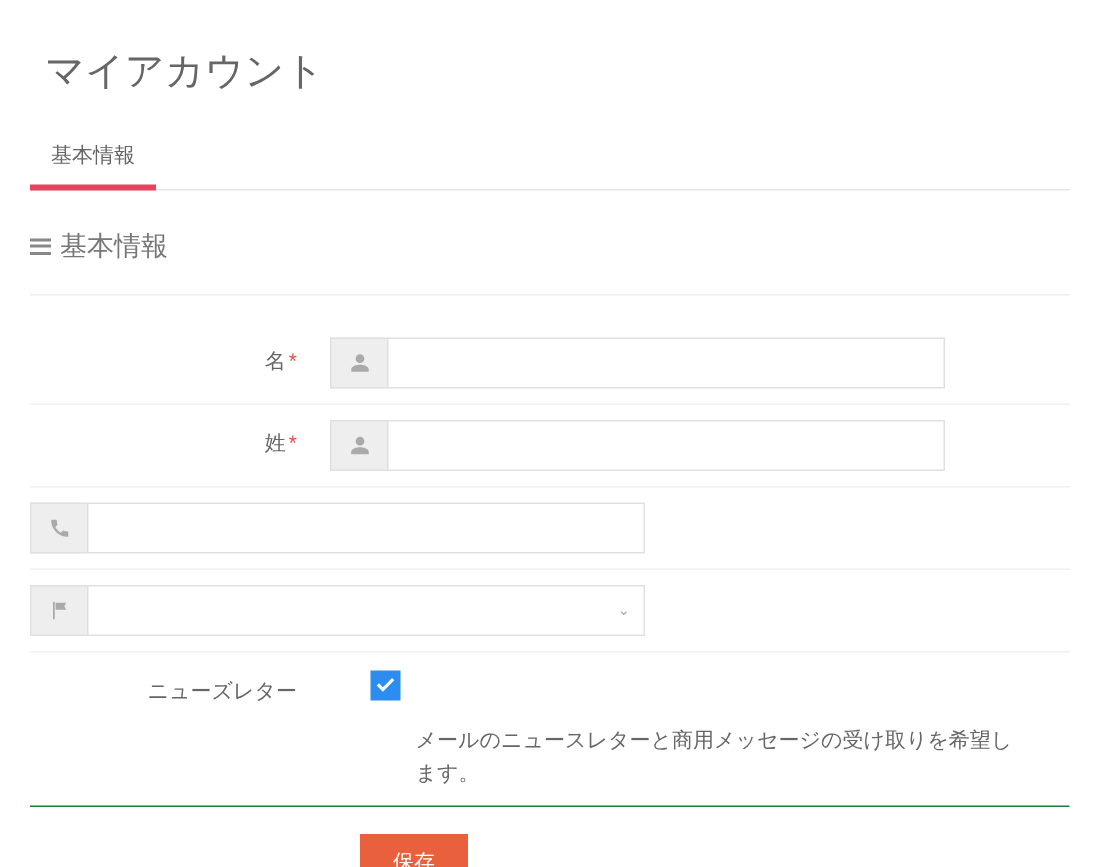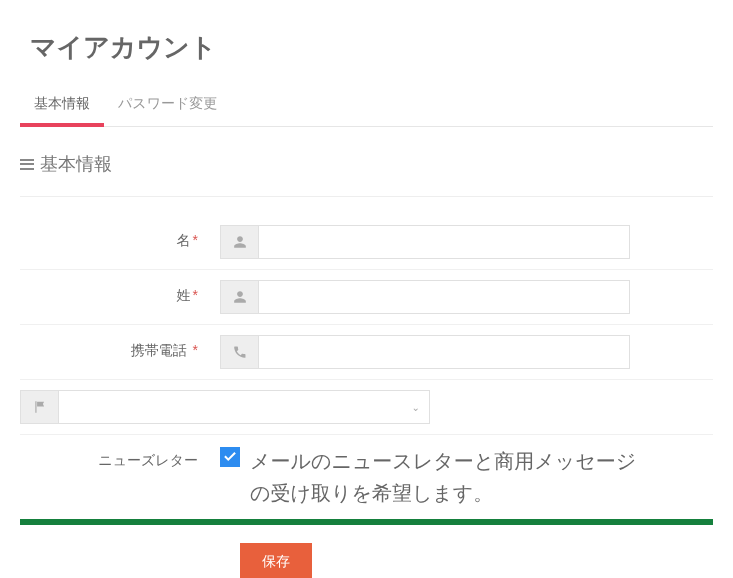--- a/index.html
+++ b/index.html
@@ -6,21 +6,21 @@
   body {
     margin: 0;
     padding: 20px 20px 30px 20px;
     font-family: "Helvetica Neue", Helvetica, Arial, "Hiragino Kaku Gothic Pro", "Meiryo", sans-serif;
     color: #555;
     width: 733px;
     background: #fff;
   }
   h1.page-title {
     font-size: 26px;
-    font-weight: 700;
+    font-weight: 400;
     color: #666;
     margin: 10px 0 20px 10px;
   }
   .tabs {
     border-bottom: 1px solid #e6e6e6;
     display: flex;
     margin-bottom: 25px;
   }
   .tab {
     padding: 10px 14px;
@@ -119,21 +119,21 @@
     width: 20px;
     height: 20px;
     background: #2d8cf0;
     display: flex;
     align-items: center;
     justify-content: center;
     flex-shrink: 0;
     margin-top: 2px;
   }
   .checkbox svg { width: 14px; height: 14px; fill: #fff; }
-  .checkbox-label { font-size: 20px; color: #666; line-height: 1.6; }
+  .checkbox-label { font-size: 14px; color: #666; line-height: 1.6; margin-top: 37px; }
   .status-icon {
     margin-left: 20px;
     width: 26px;
     height: 26px;
     display: flex;
     align-items: center;
     justify-content: center;
   }
   .status-icon svg { width: 26px; height: 26px; fill: #d7d7d7; }
   .actions { margin-left: 220px; margin-top: 18px; }
@@ -146,21 +146,20 @@
     cursor: pointer;
   }
 </style>
 </head>
 <body>
 
 <h1 class="page-title">マイアカウント</h1>
 
 <div class="tabs">
   <div class="tab active">基本情報</div>
-  <div class="tab">パスワード変更</div>
 </div>
 
 <div class="section-header">
   <span class="hamburger">
       <span></span>
       <span></span>
       <span></span>
     </span>
   <span>基本情報</span>
 </div>
@@ -190,23 +189,20 @@
         <svg viewBox="0 0 24 24">
             <path d="M12 12c2.7 0 5-2.3 5-5s-2.3-5-5-5-5 2.3-5 5 2.3 5 5 5zm0 2c-3.3 0-10 1.7-10 5v3h20v-3c0-3.3-6.7-5-10-5z"></path>
           </svg>
       </div>
       <input type="text" value="" style="">
     </div>
   </div>
 
 
   <div class="form-row">
-    <div class="form-label">
-      <span>携帯電話</span> <span class="req">*</span>
-    </div>
     <div class="form-control-wrap">
       <div class="input-addon">
         <svg viewBox="0 0 24 24">
             <path d="M6.6 10.8c1.4 2.8 3.8 5.2 6.6 6.6l2.2-2.2c.3-.3.7-.4 1.1-.2 1.2.4 2.5.6 3.9.6.6 0 1 .4 1 1V21c0 .6-.4 1-1 1C10.6 22 2 13.4 2 3.6c0-.6.4-1 1-1h4.4c.6 0 1 .4 1 1 0 1.4.2 2.7.6 3.9.1.4 0 .8-.2 1.1l-2.2 2.2z"></path>
           </svg>
       </div>
       <input type="text" value="" style="">
     </div>
   </div>
 
@@ -217,21 +213,21 @@
             <path d="M4 2h2v20H4V2zm3 1h12l-2 4 2 4H7V3z"></path>
           </svg>
       </div>
       <select class="select">
         <option></option>
       </select>
       <span class="select-caret">⌄</span>
     </div>
   </div>
 
-  <div class="form-row" style="border-bottom:6px solid #15803d;">
+  <div class="form-row" style="border-bottom:1px solid #15803d;gap:27px;">
     <div class="form-label">
       <span>ニューズレター</span>
     </div>
     <div class="checkbox-row">
       <div class="checkbox">
         <svg viewBox="0 0 24 24">
             <path d="M9 19L2 12l2.5-2.5L9 14l10.5-10.5L22 6 9 19z"></path>
           </svg>
       </div>
       <div class="checkbox-label">メールのニュースレターと商用メッセージの受け取りを希望します。</div>

